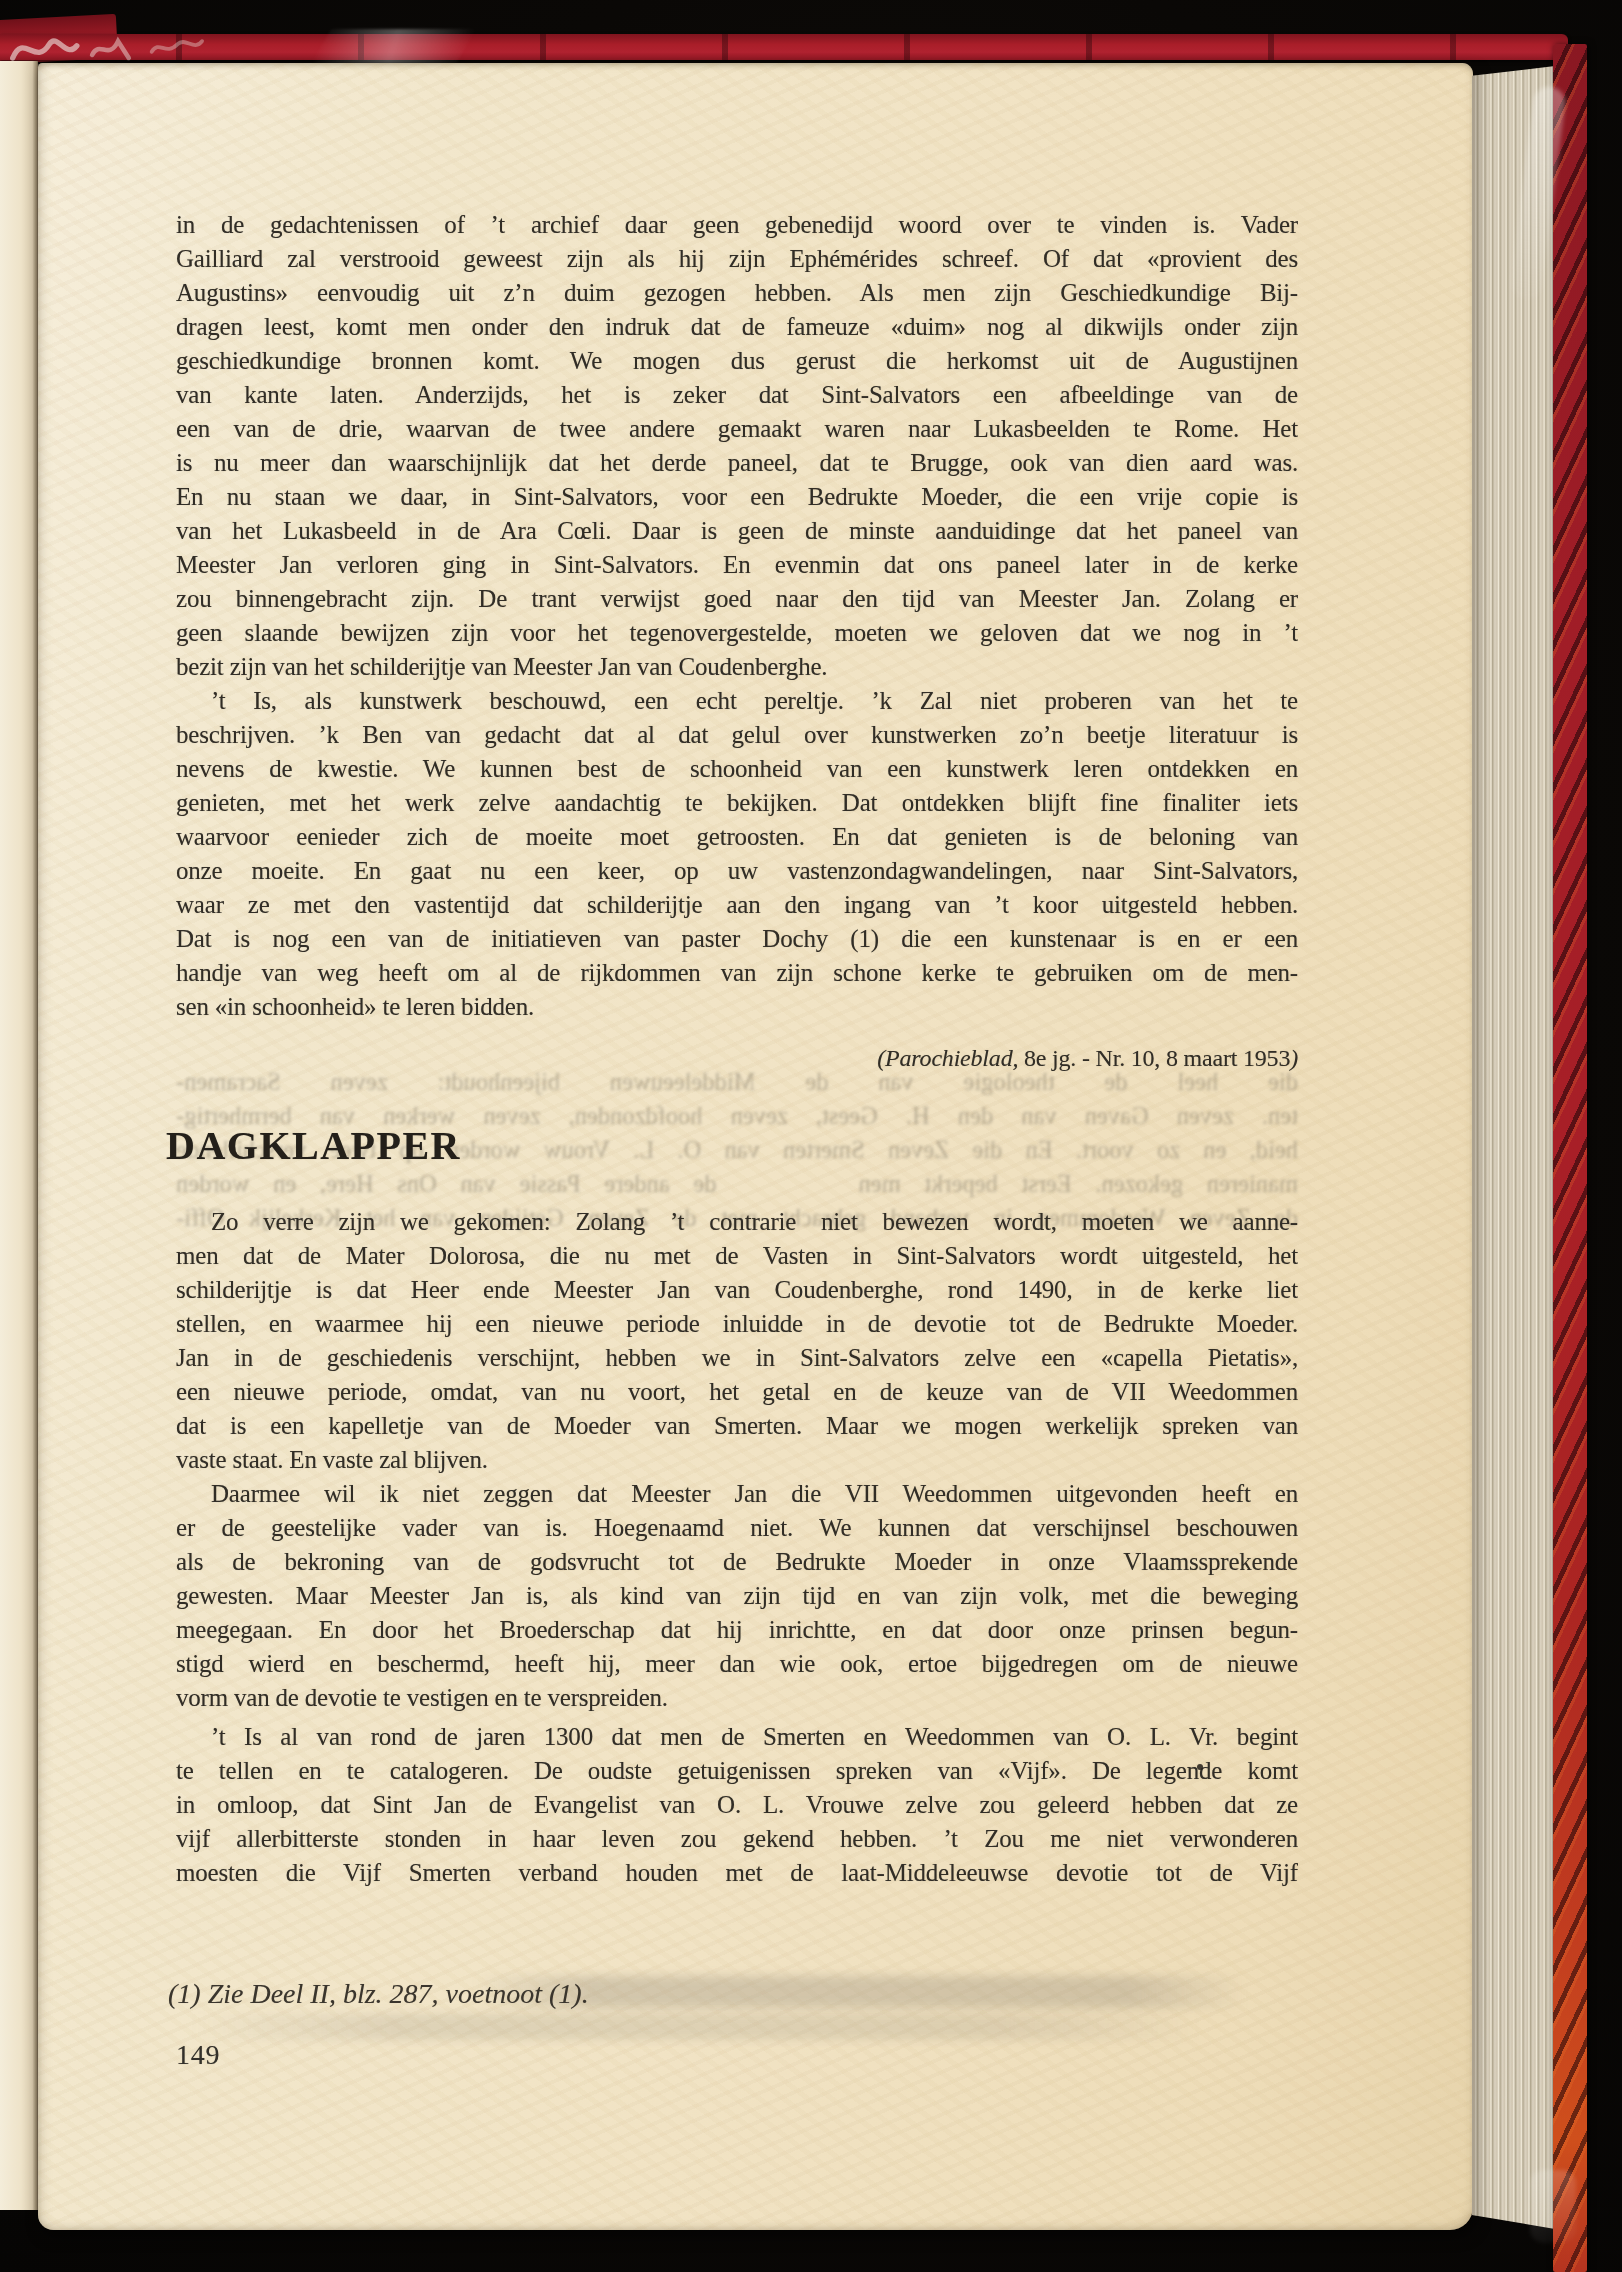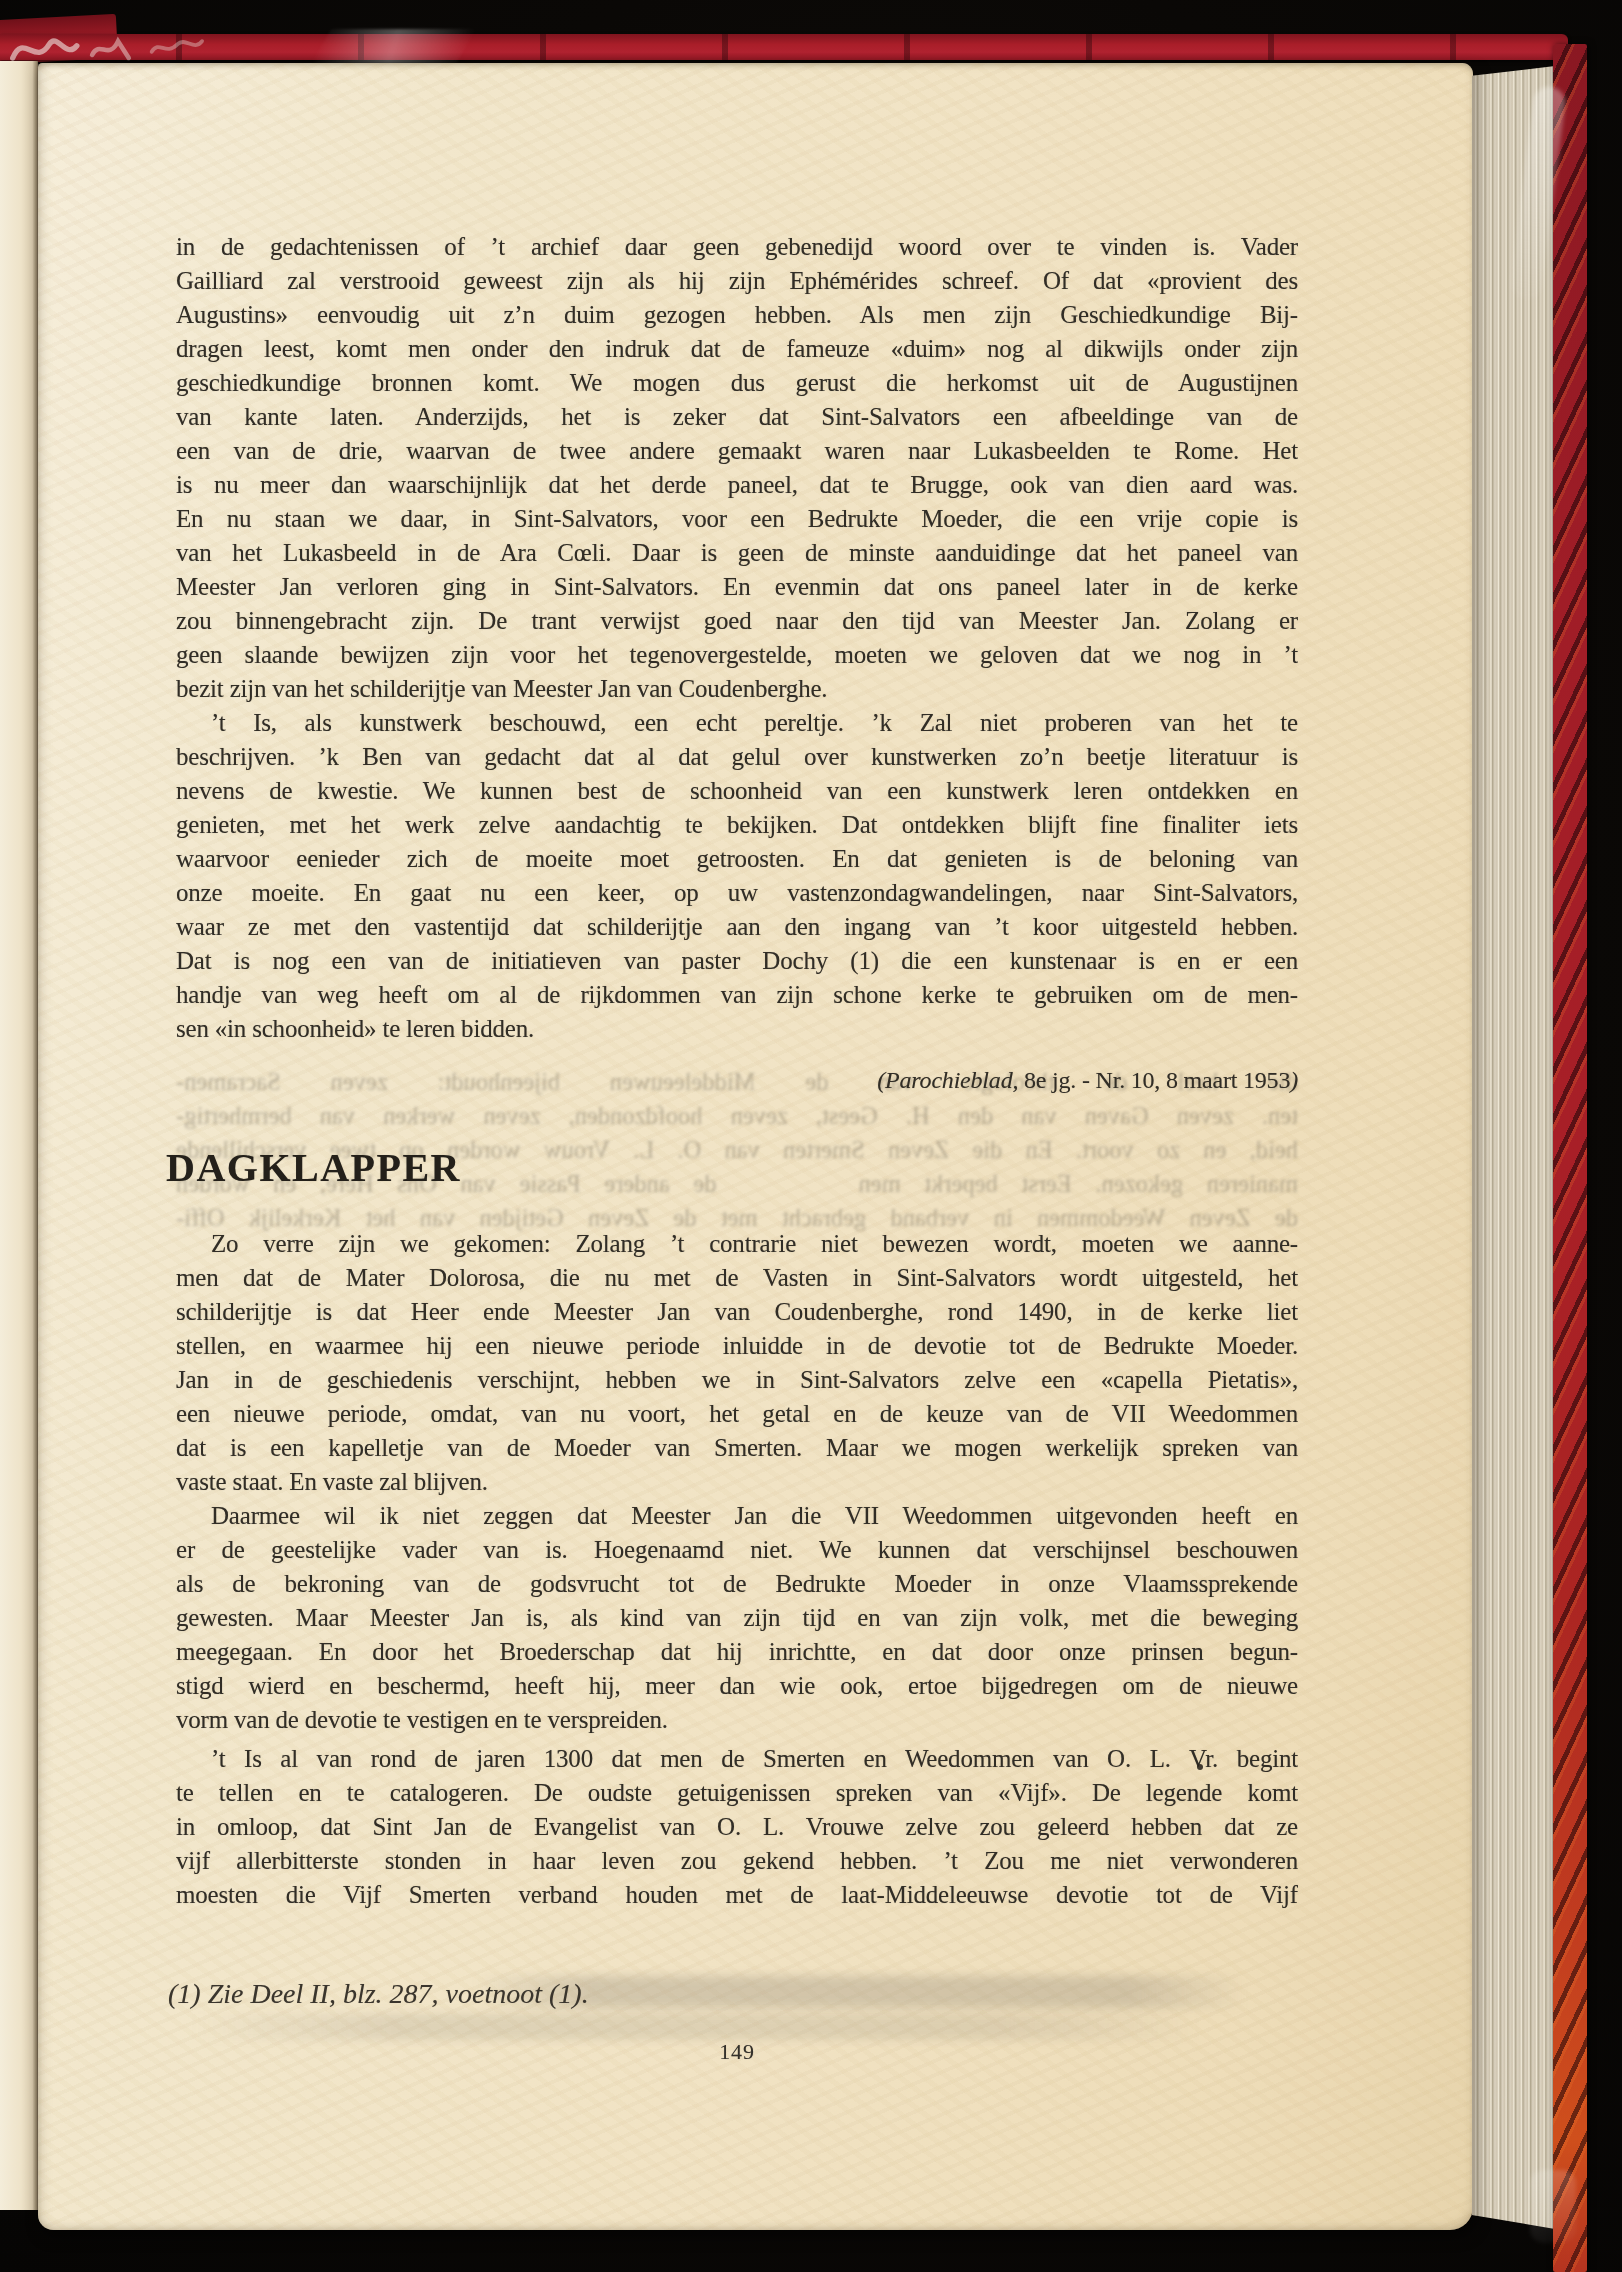--- a/index.html
+++ b/index.html
@@ -67,21 +67,21 @@
     background:linear-gradient(180deg, rgba(255,255,255,.6), rgba(255,255,255,.06));
     filter:blur(2.3px);transform:rotate(7deg);opacity:.55;
   }
   .glare2{
     position:absolute;left:1530px;top:2170px;width:46px;height:73px;border-radius:13.8px;
     background:linear-gradient(160deg, rgba(255,255,255,.45), rgba(255,255,255,.05));
     filter:blur(2.3px);opacity:.4;
   }
   
   #text-flow{
-    position:absolute;left:176px;top:230px;width:1122px;
+    position:absolute;left:176px;top:208px;width:1122px;
     color:#312d26;font-size:25px;line-height:34px;letter-spacing:-0.2px;
     text-shadow:0 0 0.8px rgba(49,45,38,.35);
   }
   .line{text-align:justify;text-align-last:justify;height:34px;overflow:hidden;}
   .line.last{text-align-last:left;}
   .para.indent .line:first-child{padding-left:35px;}
   .para.justify-last{margin-top:4.6px;}
   .citation{margin-top:17px;height:34px;text-align:right;font-size:24px;}
   .citation .it{font-style:italic;}
   .heading{
@@ -108,22 +108,22 @@
     position:absolute;left:191px;top:2014px;width:1009px;height:26px;pointer-events:none;
     background:linear-gradient(90deg, rgba(125,115,100,0) 0%, rgba(125,115,100,.16) 20%, rgba(125,115,100,.16) 80%, rgba(125,115,100,0) 100%);
     filter:blur(4.6px);
   }
   .footnote{
     position:absolute;left:168px;top:1978px;width:841px;
     font-style:italic;font-size:28px;color:#3a352d;
     text-shadow:0 0 0.8px rgba(58,53,45,.3);
   }
   .pageno-wrap{
-    position:absolute;left:176px;top:2039px;width:1122px;text-align:center;
-    font-size:22px;color:#33302a;letter-spacing:0.8px;
+    position:absolute;left:176px;top:2039px;width:1122px;text-align:left;
+    font-size:28px;color:#33302a;letter-spacing:0.8px;
     text-shadow:0 0 0.8px rgba(51,48,42,.35);
   }
   .ink-speck{
     position:absolute;left:1197px;top:1764px;width:6.1px;height:6.1px;border-radius:50%;
     background:#241f19;opacity:.85;filter:blur(0.4px);
   }
 </style>
 </head>
 <body>
 

